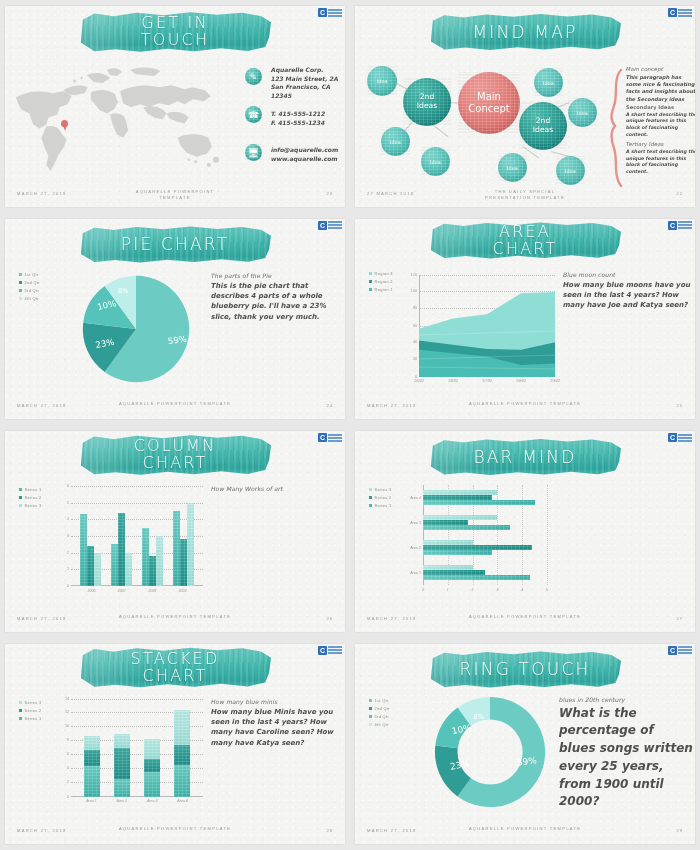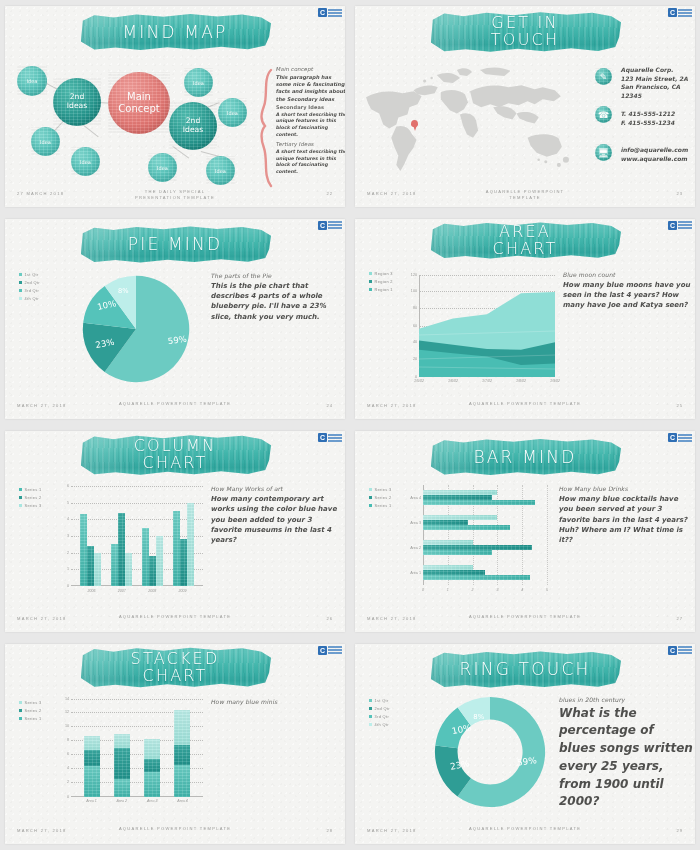--- a/index.html
+++ b/index.html
@@ -122,98 +122,20 @@
 
   <div class="slide">
     <div class="wm">
       <span class="mk">C</span>
       <span class="bars">
           <i></i>
           <i></i>
           <i></i>
         </span>
     </div>
-    <div class="brush">
-      <div class="paint"></div>
-      <div class="tl">MIND MAP</div>
-    </div>
-
-    <div class="link" style="left:38px;top:75px;width:26px;transform:rotate(28deg);"></div>
-    <div class="link" style="left:46px;top:128px;width:24px;transform:rotate(-48deg);"></div>
-    <div class="link" style="left:70px;top:112px;width:30px;transform:rotate(38deg);"></div>
-    <div class="link" style="left:93px;top:96px;width:28px;transform:rotate(3deg);"></div>
-    <div class="link" style="left:166px;top:112px;width:26px;transform:rotate(-20deg);"></div>
-    <div class="link" style="left:192px;top:105px;width:24px;transform:rotate(-22deg);"></div>
-    <div class="link" style="left:168px;top:140px;width:20px;transform:rotate(36deg);"></div>
-    <div class="link" style="left:196px;top:145px;width:22px;transform:rotate(15deg);"></div>
-
-    <div class="node sm wc" style="left:12px;top:60px;width:30px;height:30px;background:radial-gradient(circle at 34% 28%,#7fd8cf,#4cc0b7 72%,#3bb3aa);">
-      <span>Idea</span>
-      </div>
-    <div class="node sm wc" style="left:26px;top:121px;width:29px;height:29px;background:radial-gradient(circle at 34% 28%,#7fd8cf,#4cc0b7 72%,#3bb3aa);">
-      <span>Idea</span>
-      </div>
-    <div class="node sm wc" style="left:66px;top:141px;width:29px;height:29px;background:radial-gradient(circle at 34% 28%,#7fd8cf,#4cc0b7 72%,#3bb3aa);">
-      <span>Idea</span>
-      </div>
-    <div class="node md wc" style="left:48px;top:72px;width:48px;height:48px;background:radial-gradient(circle at 34% 26%,#4ebcaf,#1f9189 72%,#148079);">
-      <span style="white-space:pre-line">2nd
-Ideas</span>
-      </div>
-    <div class="node big wc" style="left:103px;top:66px;width:62px;height:62px;background:radial-gradient(circle at 34% 26%,#f09b97,#e1716d 72%,#d66360);">
-      <span style="white-space:pre-line">Main
-Concept</span>
-      </div>
-    <div class="node md wc" style="left:164px;top:96px;width:48px;height:48px;background:radial-gradient(circle at 34% 26%,#4ebcaf,#1f9189 72%,#148079);">
-      <span style="white-space:pre-line">2nd
-Ideas</span>
-      </div>
-    <div class="node sm wc" style="left:179px;top:62px;width:29px;height:29px;background:radial-gradient(circle at 34% 28%,#7fd8cf,#4cc0b7 72%,#3bb3aa);">
-      <span>Idea</span>
-      </div>
-    <div class="node sm wc" style="left:213px;top:92px;width:29px;height:29px;background:radial-gradient(circle at 34% 28%,#7fd8cf,#4cc0b7 72%,#3bb3aa);">
-      <span>Idea</span>
-      </div>
-    <div class="node sm wc" style="left:143px;top:147px;width:29px;height:29px;background:radial-gradient(circle at 34% 28%,#7fd8cf,#4cc0b7 72%,#3bb3aa);">
-      <span>Idea</span>
-      </div>
-    <div class="node sm wc" style="left:201px;top:150px;width:29px;height:29px;background:radial-gradient(circle at 34% 28%,#7fd8cf,#4cc0b7 72%,#3bb3aa);">
-      <span>Idea</span>
-      </div>
-
-    <svg class="brace" style="left:254px;top:62px;width:14px;height:120px;" viewBox="0 0 14 120">
-      <path d="M12 2 C4 10 9 28 5 38 C2 46 1 52 6 58 C1 64 2 72 5 80 C9 92 4 108 12 118" fill="none" stroke="#e5928e" stroke-width="2.4" stroke-linecap="round"></path>
-    </svg>
-
-    <div class="btext" style="left:271px;top:60px;width:72px;">
-      <div class="h">Main concept</div>
-      <div class="p" style="font-size:5.1px;line-height:1.42;">This paragraph has some nice &amp; fascinating facts and insights about the Secondary ideas</div>
-      <div class="h" style="margin-top:1px;font-style:normal;font-weight:bold;font-size:5px;">Secondary Ideas</div>
-      <div class="p" style="font-size:4.7px;line-height:1.4;">A short text describing the unique features in this block of fascinating content.</div>
-      <div class="h" style="margin-top:3px;">Tertiary Ideas</div>
-      <div class="p" style="font-size:4.7px;line-height:1.4;">A short text describing the unique features in this block of fascinating content.</div>
-    </div>
-
-    <div class="foot">
-      <span class="d">27 March 2018</span>
-      <span class="c" style="white-space:pre-line">The Daily Special
-Presentation Template</span>
-      <span class="p">22</span>
-    </div>
-  </div>
-
-  <div class="slide">
-    <div class="wm">
-      <span class="mk">C</span>
-      <span class="bars">
-          <i></i>
-          <i></i>
-          <i></i>
-        </span>
-    </div>
     <div class="brush two" style="top:4px;height:44px;">
       <div class="paint"></div>
       <div class="tl" style="white-space:pre-line">GET IN
 TOUCH</div>
     </div>
 
     <svg class="mapwrap" style="left:6px;top:52px;width:212px;height:132px;" viewBox="0 0 420 250">
       <g fill="#d2d2d0">
         <path d="M10 72 C30 60 58 58 82 64 L104 60 120 70 112 86 96 92 92 106 74 112 70 126 56 134 44 126 36 104 20 96 14 84 Z"></path>
         <path d="M104 58 C118 48 140 46 152 52 L146 64 126 68 112 66 Z"></path>
@@ -267,21 +189,99 @@
     <div class="wm">
       <span class="mk">C</span>
       <span class="bars">
           <i></i>
           <i></i>
           <i></i>
         </span>
     </div>
     <div class="brush">
       <div class="paint"></div>
-      <div class="tl">PIE MIND</div>
+      <div class="tl">MIND MAP</div>
+    </div>
+
+    <div class="link" style="left:38px;top:75px;width:26px;transform:rotate(28deg);"></div>
+    <div class="link" style="left:46px;top:128px;width:24px;transform:rotate(-48deg);"></div>
+    <div class="link" style="left:70px;top:112px;width:30px;transform:rotate(38deg);"></div>
+    <div class="link" style="left:93px;top:96px;width:28px;transform:rotate(3deg);"></div>
+    <div class="link" style="left:166px;top:112px;width:26px;transform:rotate(-20deg);"></div>
+    <div class="link" style="left:192px;top:105px;width:24px;transform:rotate(-22deg);"></div>
+    <div class="link" style="left:168px;top:140px;width:20px;transform:rotate(36deg);"></div>
+    <div class="link" style="left:196px;top:145px;width:22px;transform:rotate(15deg);"></div>
+
+    <div class="node sm wc" style="left:12px;top:60px;width:30px;height:30px;background:radial-gradient(circle at 34% 28%,#7fd8cf,#4cc0b7 72%,#3bb3aa);">
+      <span>Idea</span>
+      </div>
+    <div class="node sm wc" style="left:26px;top:121px;width:29px;height:29px;background:radial-gradient(circle at 34% 28%,#7fd8cf,#4cc0b7 72%,#3bb3aa);">
+      <span>Idea</span>
+      </div>
+    <div class="node sm wc" style="left:66px;top:141px;width:29px;height:29px;background:radial-gradient(circle at 34% 28%,#7fd8cf,#4cc0b7 72%,#3bb3aa);">
+      <span>Idea</span>
+      </div>
+    <div class="node md wc" style="left:48px;top:72px;width:48px;height:48px;background:radial-gradient(circle at 34% 26%,#4ebcaf,#1f9189 72%,#148079);">
+      <span style="white-space:pre-line">2nd
+Ideas</span>
+      </div>
+    <div class="node big wc" style="left:103px;top:66px;width:62px;height:62px;background:radial-gradient(circle at 34% 26%,#f09b97,#e1716d 72%,#d66360);">
+      <span style="white-space:pre-line">Main
+Concept</span>
+      </div>
+    <div class="node md wc" style="left:164px;top:96px;width:48px;height:48px;background:radial-gradient(circle at 34% 26%,#4ebcaf,#1f9189 72%,#148079);">
+      <span style="white-space:pre-line">2nd
+Ideas</span>
+      </div>
+    <div class="node sm wc" style="left:179px;top:62px;width:29px;height:29px;background:radial-gradient(circle at 34% 28%,#7fd8cf,#4cc0b7 72%,#3bb3aa);">
+      <span>Idea</span>
+      </div>
+    <div class="node sm wc" style="left:213px;top:92px;width:29px;height:29px;background:radial-gradient(circle at 34% 28%,#7fd8cf,#4cc0b7 72%,#3bb3aa);">
+      <span>Idea</span>
+      </div>
+    <div class="node sm wc" style="left:143px;top:147px;width:29px;height:29px;background:radial-gradient(circle at 34% 28%,#7fd8cf,#4cc0b7 72%,#3bb3aa);">
+      <span>Idea</span>
+      </div>
+    <div class="node sm wc" style="left:201px;top:150px;width:29px;height:29px;background:radial-gradient(circle at 34% 28%,#7fd8cf,#4cc0b7 72%,#3bb3aa);">
+      <span>Idea</span>
+      </div>
+
+    <svg class="brace" style="left:254px;top:62px;width:14px;height:120px;" viewBox="0 0 14 120">
+      <path d="M12 2 C4 10 9 28 5 38 C2 46 1 52 6 58 C1 64 2 72 5 80 C9 92 4 108 12 118" fill="none" stroke="#e5928e" stroke-width="2.4" stroke-linecap="round"></path>
+    </svg>
+
+    <div class="btext" style="left:271px;top:60px;width:72px;">
+      <div class="h">Main concept</div>
+      <div class="p" style="font-size:5.1px;line-height:1.42;">This paragraph has some nice &amp; fascinating facts and insights about the Secondary ideas</div>
+      <div class="h" style="margin-top:1px;font-style:normal;font-weight:bold;font-size:5px;">Secondary Ideas</div>
+      <div class="p" style="font-size:4.7px;line-height:1.4;">A short text describing the unique features in this block of fascinating content.</div>
+      <div class="h" style="margin-top:3px;">Tertiary Ideas</div>
+      <div class="p" style="font-size:4.7px;line-height:1.4;">A short text describing the unique features in this block of fascinating content.</div>
+    </div>
+
+    <div class="foot">
+      <span class="d">27 March 2018</span>
+      <span class="c" style="white-space:pre-line">The Daily Special
+Presentation Template</span>
+      <span class="p">22</span>
+    </div>
+  </div>
+
+  <div class="slide">
+    <div class="wm">
+      <span class="mk">C</span>
+      <span class="bars">
+          <i></i>
+          <i></i>
+          <i></i>
+        </span>
+    </div>
+    <div class="brush">
+      <div class="paint"></div>
+      <div class="tl">PIE CHART</div>
     </div>
 
     <div class="legend" style="left:14px;top:53px;">
       <div class="li">
           <span class="sw" style="background:#6ccbc2"></span>
           <span>1st Qtr</span>
         </div>
       <div class="li">
           <span class="sw" style="background:#2f9d95"></span>
           <span>2nd Qtr</span>
@@ -468,21 +468,20 @@
       </div>
 
       <div class="xtick it" style="left:15.5%">2006</div>
       <div class="xtick it" style="left:38.5%">2007</div>
       <div class="xtick it" style="left:61.5%">2008</div>
       <div class="xtick it" style="left:84.5%">2009</div>
     </div>
 
     <div class="btext" style="left:206px;top:54px;width:132px;">
       <div class="h" style="font-size:6px;">How Many Works of art</div>
-      <div class="p" style="font-size:7px;line-height:1.48;">How many contemporary art works using the color blue have you been added to your 3 favorite museums in the last 4 years?</div>
     </div>
 
     <div class="foot">
       <span class="d">March 27, 2018</span>
       <span class="c">Aquarelle PowerPoint Template</span>
       <span class="p">26</span>
     </div>
   </div>
 
   <div class="slide">
@@ -551,24 +550,20 @@
       <div class="ytick it" style="top:87.5%">Area 1</div>
 
       <div class="xtick it" style="left:0%">0</div>
       <div class="xtick it" style="left:20%">1</div>
       <div class="xtick it" style="left:40%">2</div>
       <div class="xtick it" style="left:60%">3</div>
       <div class="xtick it" style="left:80%">4</div>
       <div class="xtick it" style="left:100%">5</div>
     </div>
 
-    <div class="btext" style="left:204px;top:54px;width:134px;">
-      <div class="h" style="font-size:6px;">How Many blue Drinks</div>
-      <div class="p" style="font-size:7px;line-height:1.48;">How many blue cocktails have you been served at your 3 favorite bars in the last 4 years? Huh? Where am I? What time is it??</div>
-    </div>
 
     <div class="foot">
       <span class="d">March 27, 2018</span>
       <span class="c">Aquarelle PowerPoint Template</span>
       <span class="p">27</span>
     </div>
   </div>
 
   <div class="slide">
     <div class="wm">
@@ -642,20 +637,21 @@
       </div>
 
       <div class="xtick it" style="left:15.5%">Area 1</div>
       <div class="xtick it" style="left:38.5%">Area 2</div>
       <div class="xtick it" style="left:61.5%">Area 3</div>
       <div class="xtick it" style="left:84.5%">Area 4</div>
     </div>
 
     <div class="btext" style="left:206px;top:54px;width:132px;">
       <div class="h" style="font-size:6px;">How many blue minis</div>
+      <div class="p" style="font-size:7px;line-height:1.48;">How many blue Minis have you seen in the last 4 years? How many have Caroline seen? How many have Katya seen?</div>
     </div>
 
     <div class="foot">
       <span class="d">March 27, 2018</span>
       <span class="c">Aquarelle PowerPoint Template</span>
       <span class="p">28</span>
     </div>
   </div>
 
   <div class="slide">

